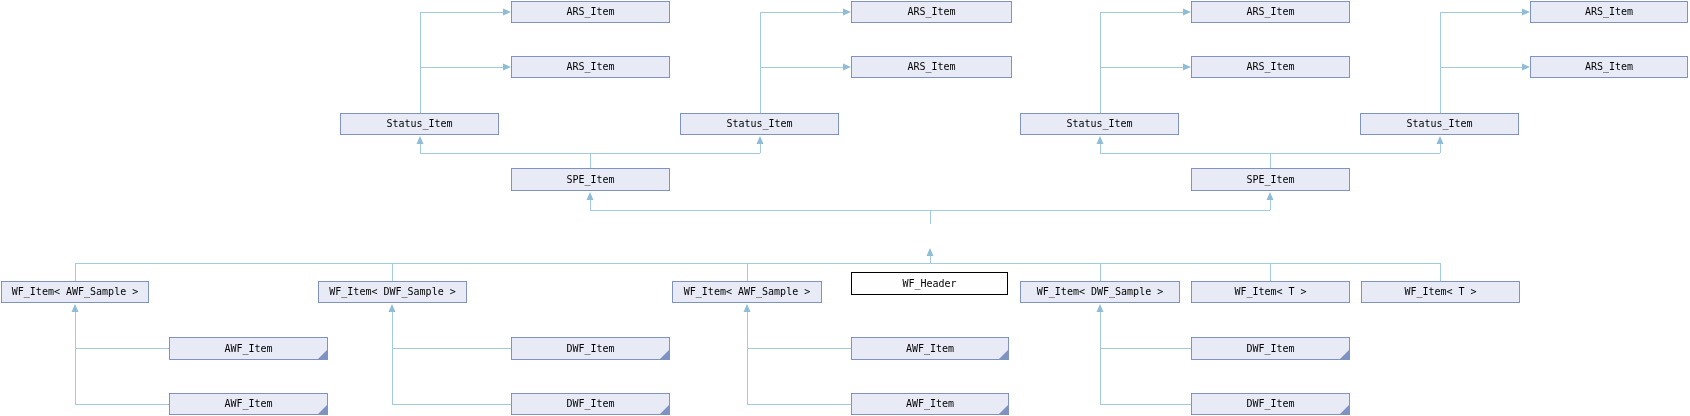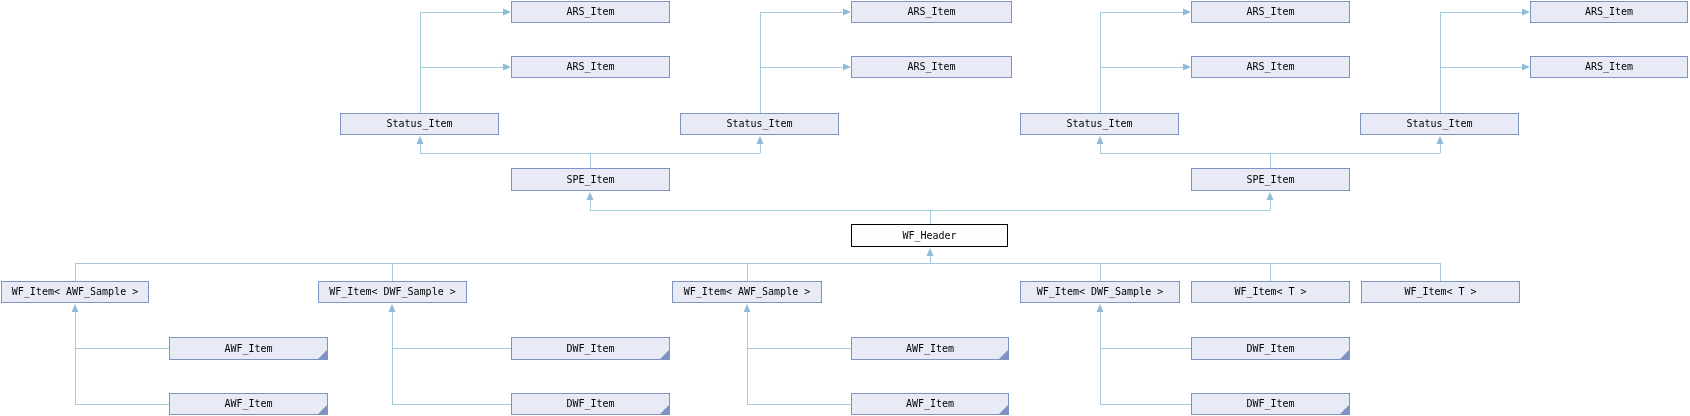--- a/index.html
+++ b/index.html
@@ -1,21 +1,21 @@
 <!DOCTYPE html>
 <html><head>
 <meta charset="utf-8">
 <style>
   html,body{margin:0;padding:0;background:#ffffff;}
   .diagram{position:relative;width:1690px;height:416px;background:#ffffff;
            font-family:"DejaVu Sans Mono","Liberation Mono",monospace;overflow:hidden;}
   .edges{position:absolute;left:0;top:0;width:1690px;height:416px;}
   .node{position:absolute;box-sizing:border-box;background:#e8ebf6;border:1px solid #7f93c2;
         color:#000;font-size:10px;text-align:center;white-space:nowrap;overflow:hidden;cursor:pointer;}
-  .node.root{background:#fefefe;border:1px solid #000000;}
+  .node.root{background:#fefefe;border:1px solid #000000;margin-top:48px;}
   .fold{position:absolute;right:0;bottom:0;width:0;height:0;
         border-bottom:9px solid #7f93c2;border-left:9px solid transparent;}
 </style>
 </head>
 <body>
 
 <div class="diagram">
   <svg class="edges" id="edges" viewBox="0 0 1690 416" width="1690" height="416" xmlns="http://www.w3.org/2000/svg">
       <line x1="420" y1="12" x2="420" y2="113" stroke="#a4cadd" stroke-width="1" shape-rendering="crispEdges"></line>
       <line x1="420" y1="12" x2="503" y2="12" stroke="#a4cadd" stroke-width="1" shape-rendering="crispEdges"></line>

